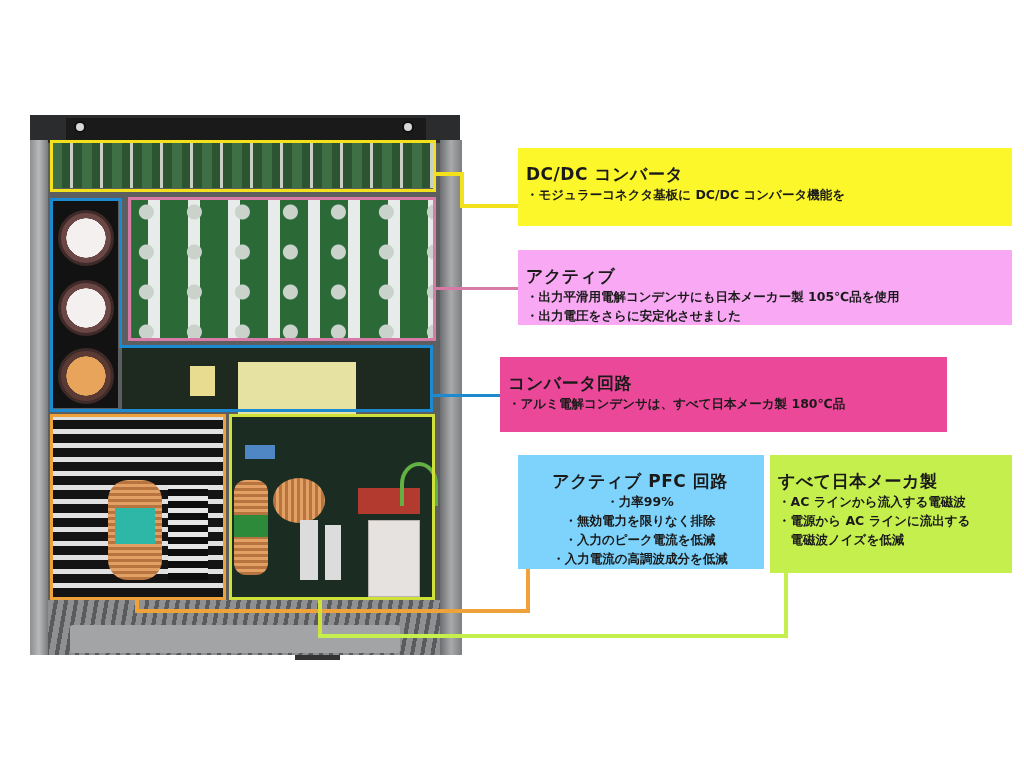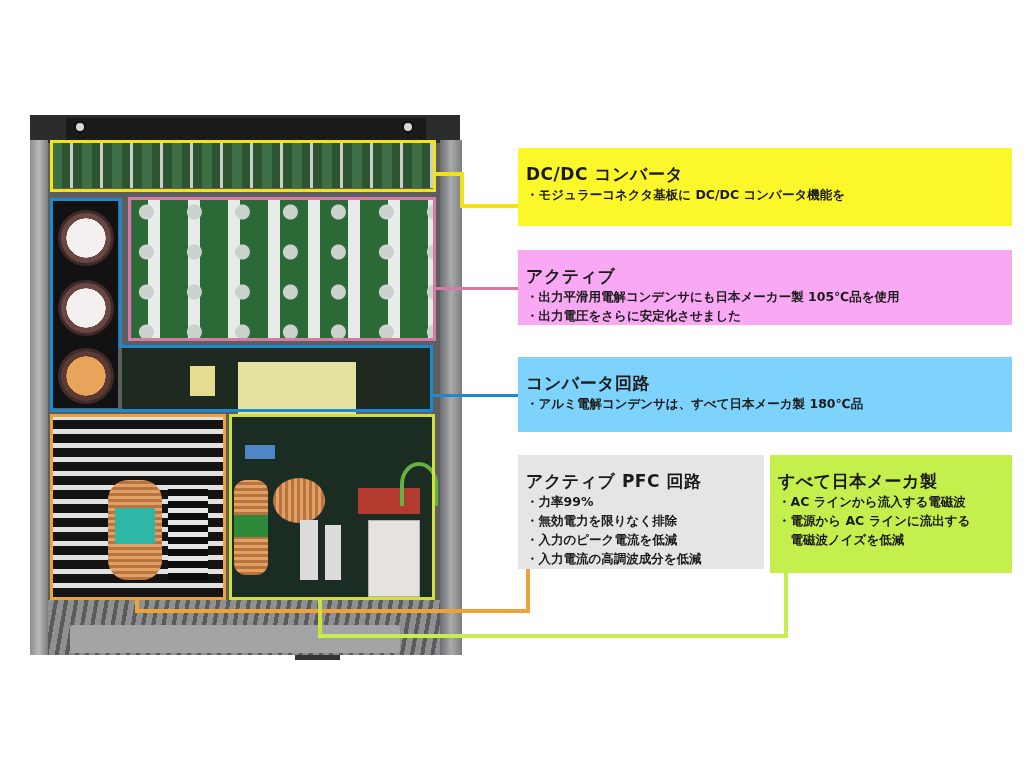--- a/index.html
+++ b/index.html
@@ -64,22 +64,22 @@
 
   
   .ln { position:absolute; }
 
   
   .callout { position:absolute; box-sizing:border-box; padding:6px 10px 0 8px; color:#1a1a1a; }
   .callout .title { font-size:17px; font-weight:bold; line-height:22px; letter-spacing:0.5px;margin-top:9px; }
   .callout .item  { font-size:12.5px; font-weight:bold; line-height:19px; white-space:pre; }
   #co-dcdc  { left:518px; top:148px; width:494px; height:78px; background:#fcf72a; }
   #co-out   { left:518px; top:250px; width:494px; height:75px; background:#f9a9f4; }
-  #co-conv  { left:518px; top:357px; width:494px; height:75px; background:#7dd3fc; }
-  #co-pfc   { left:518px; top:455px; width:246px; height:114px; background:#e5e5e5; }
+  #co-conv  { left:500px; top:357px; width:447px; height:75px; background:#ec4899; }
+  #co-pfc   { left:518px; top:455px; width:246px; height:114px; background:#7dd3fc;text-align:center; }
   #co-noise { left:770px; top:455px; width:242px; height:118px; background:#c5ef4d; }
 </style>
 </head>
 <body>
 
 <div class="abs" id="case"></div>
 <div class="abs" id="case-top"></div>
 <div class="abs" id="case-top-inner"></div>
 <div class="abs screw" style="left:74px;top:121px;"></div>
 <div class="abs screw" style="left:402px;top:121px;"></div>

